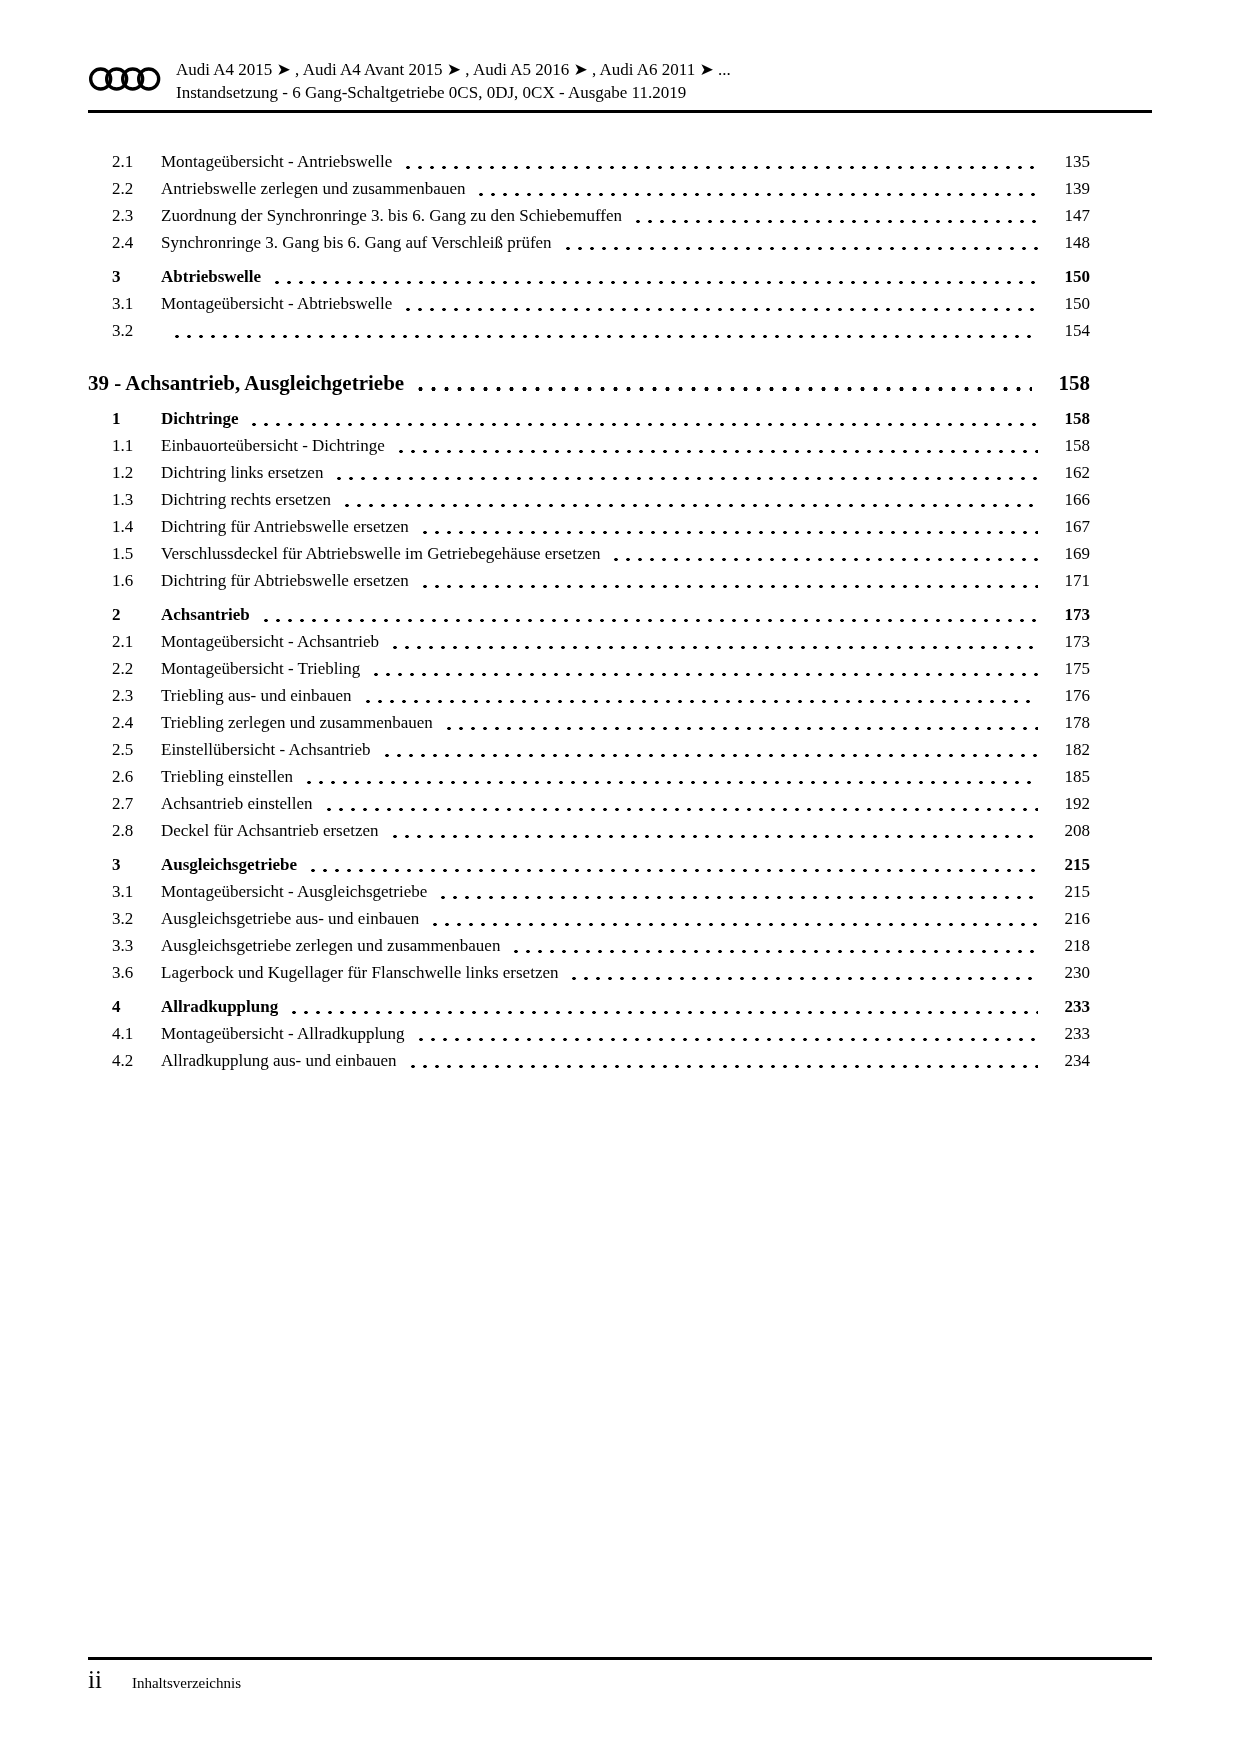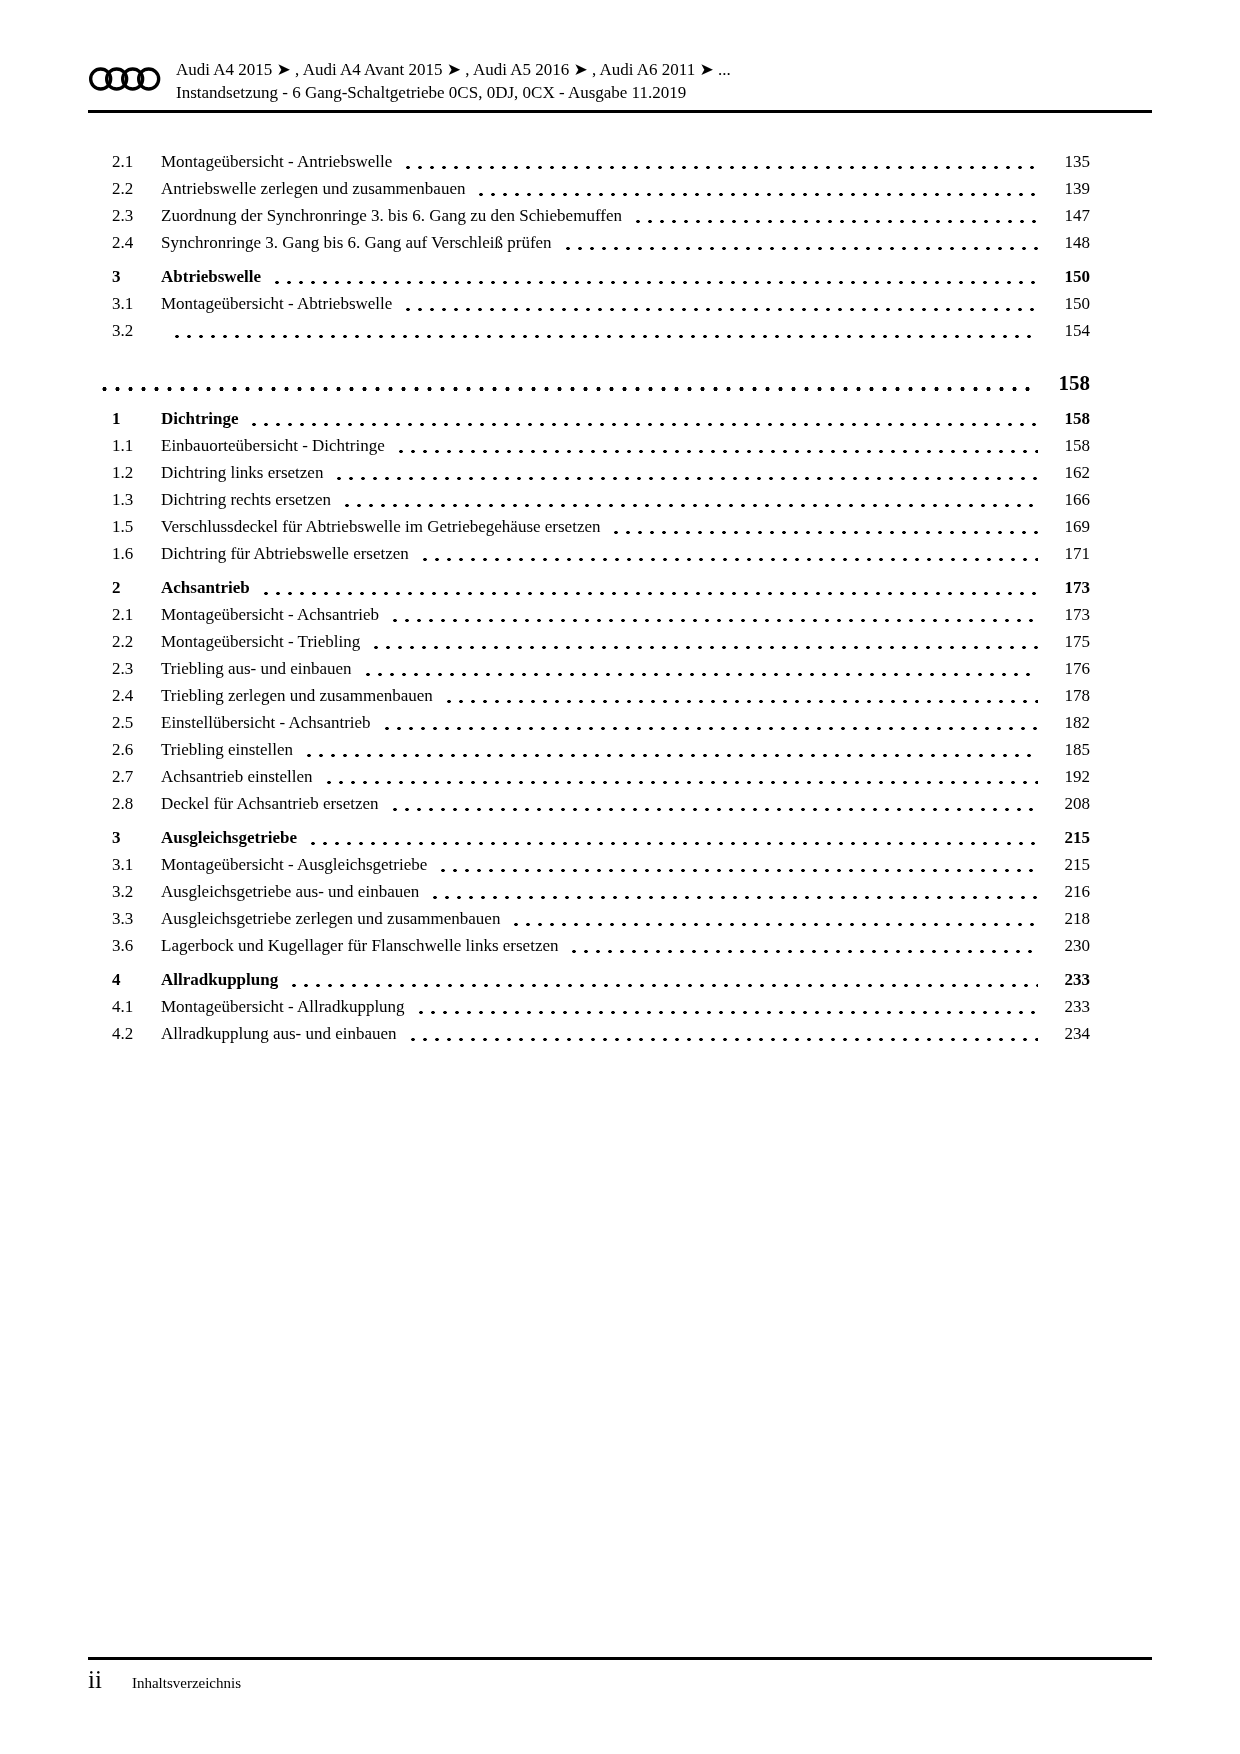--- a/index.html
+++ b/index.html
@@ -153,20 +153,21 @@
         <span class="title">Montageübersicht - Abtriebswelle</span>
         <span class="leader"></span>
         <span class="pnum">150</span>
       </div>
       <div class="row">
         <span class="num">3.2</span>
         <span class="leader"></span>
         <span class="pnum">154</span>
       </div>
       <div class="row chapter">
+        <span class="title">39 - Achsantrieb, Ausgleichgetriebe</span>
         <span class="leader"></span>
         <span class="pnum">158</span>
       </div>
       <div class="row bold">
         <span class="num">1</span>
         <span class="title">Dichtringe</span>
         <span class="leader"></span>
         <span class="pnum">158</span>
       </div>
       <div class="row">
@@ -179,20 +180,26 @@
         <span class="num">1.2</span>
         <span class="title">Dichtring links ersetzen</span>
         <span class="leader"></span>
         <span class="pnum">162</span>
       </div>
       <div class="row">
         <span class="num">1.3</span>
         <span class="title">Dichtring rechts ersetzen</span>
         <span class="leader"></span>
         <span class="pnum">166</span>
+      </div>
+      <div class="row">
+        <span class="num">1.4</span>
+        <span class="title">Dichtring für Antriebswelle ersetzen</span>
+        <span class="leader"></span>
+        <span class="pnum">167</span>
       </div>
       <div class="row">
         <span class="num">1.5</span>
         <span class="title">Verschlussdeckel für Abtriebswelle im Getriebegehäuse ersetzen</span>
         <span class="leader"></span>
         <span class="pnum">169</span>
       </div>
       <div class="row">
         <span class="num">1.6</span>
         <span class="title">Dichtring für Abtriebswelle ersetzen</span>

